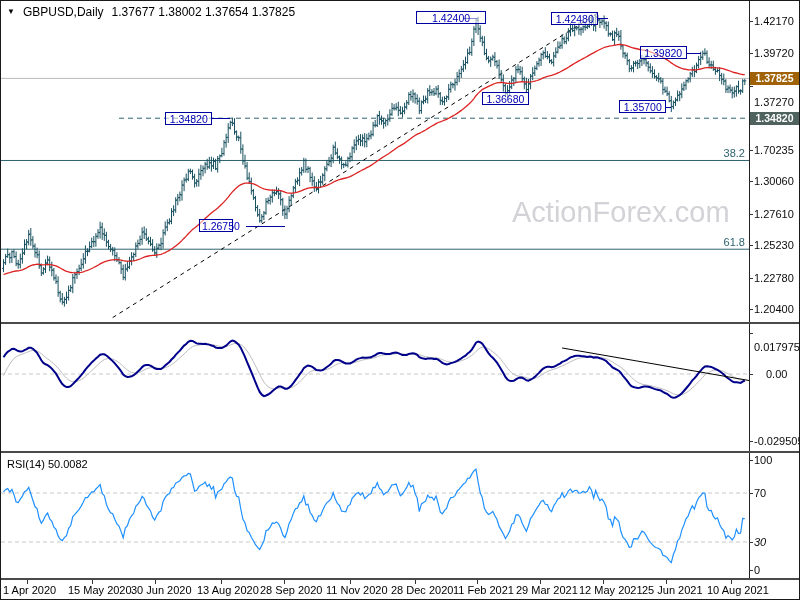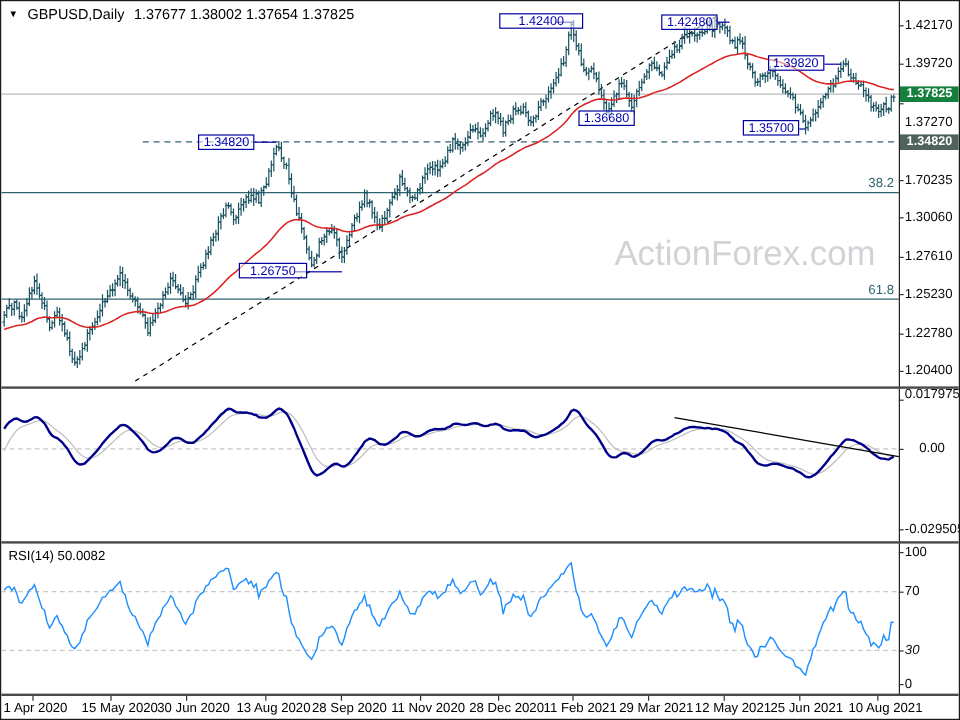--- a/index.html
+++ b/index.html
@@ -77,23 +77,23 @@
       <div class="axis-lab" style="top:174.2649006622518px;">1.30060</div>
       <div class="axis-tick" style="top:180.2649006622518px;"></div>
       <div class="axis-lab" style="top:206.71523178807956px;">1.27610</div>
       <div class="axis-tick" style="top:212.71523178807956px;"></div>
       <div class="axis-lab" style="top:238.23841059602663px;">1.25230</div>
       <div class="axis-tick" style="top:244.23841059602663px;"></div>
       <div class="axis-lab" style="top:270.6887417218544px;">1.22780</div>
       <div class="axis-tick" style="top:276.6887417218544px;"></div>
       <div class="axis-lab" style="top:302.2119205298015px;">1.20400</div>
       <div class="axis-tick" style="top:308.2119205298015px;"></div>
-      <div class="tag" style="top:70.9172185430465px;background:#15803d;">1.37825</div>
+      <div class="tag" style="top:70.9172185430465px;background:#a16207;">1.37825</div>
       <div class="tag" style="top:110.71854304635764px;background:#4f625e;">1.34820</div>
-      <div class="axis-lab" style="top:322px;">0.017975</div>
+      <div class="axis-lab" style="top:340px;">0.017975</div>
       <div class="axis-tick" style="top:332px;"></div>
       <div class="axis-lab" style="top:367px;padding-left:12px;">0.00</div>
       <div class="axis-tick" style="top:373px;"></div>
       <div class="axis-lab" style="top:434.36301369863014px;">-0.029505</div>
       <div class="axis-tick" style="top:440.36301369863014px;"></div>
       <div class="axis-lab" style="top:453px;">100</div>
       <div class="axis-tick" style="top:459px;"></div>
       <div class="axis-lab" style="top:486px;">70</div>
       <div class="axis-tick" style="top:492px;"></div>
       <div class="axis-lab" style="top:535px;font-style:italic;">30</div>
@@ -128,17 +128,17 @@
       <div class="conn" style="left:462.1px;top:16.821192052980336px;width:15px;"></div>
       <div class="callout" style="left:550.3000000000001px;top:10.983443708609403px;width:47px;">1.42480</div>
       <div class="conn" style="left:597.3000000000001px;top:17.483443708609403px;width:10px;"></div>
       <div class="callout" style="left:638.7px;top:45.42052980132466px;width:47px;">1.39820</div>
       <div class="conn" style="left:685.7px;top:51.92052980132466px;width:14px;"></div>
       <div class="callout" style="left:480.90000000000003px;top:91.11589403973522px;width:47px;">1.36680</div>
       <div class="callout" style="left:618.3000000000001px;top:99.06291390728491px;width:47px;">1.35700</div>
       <div class="conn" style="left:665.3000000000001px;top:105.56291390728491px;width:5px;"></div>
       <div class="callout" style="left:164.3px;top:110.71854304635764px;width:47px;">1.34820</div>
       <div class="conn" style="left:211.3px;top:117.21854304635764px;width:18px;"></div>
-      <div class="callout" style="left:197.90000000000003px;top:218.0033112582781px;width:57px;">1.26750</div>
+      <div class="callout" style="left:197.90000000000003px;top:218.0033112582781px;width:34px;">1.26750</div>
       <div class="conn" style="left:244.90000000000003px;top:224.5033112582781px;width:39px;"></div>
     </div>
 
 </div>
 
 </body></html>

